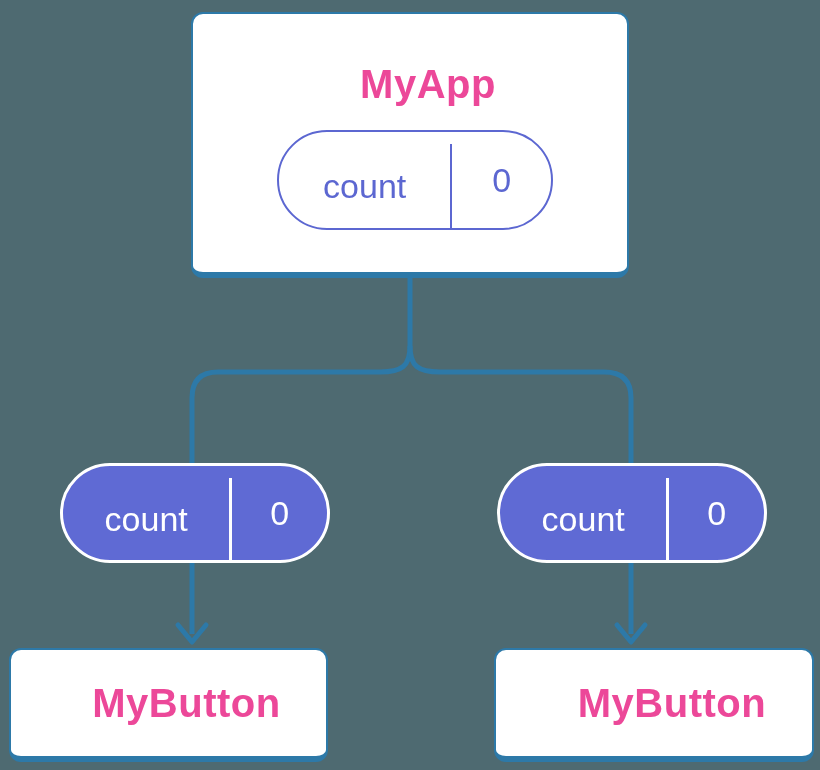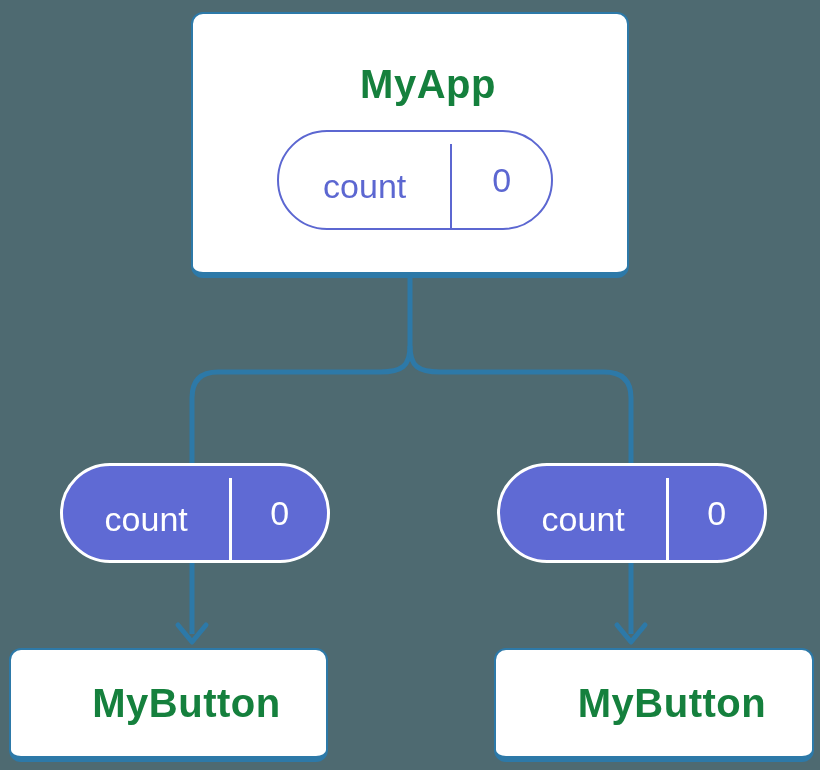--- a/index.html
+++ b/index.html
@@ -36,21 +36,21 @@
     left: 9px; top: 648px;
     width: 319px; height: 114px;
     display: flex; align-items: center; justify-content: center;
   }
   .node-box.child-right {
     left: 494px; top: 648px;
     width: 320px; height: 114px;
     display: flex; align-items: center; justify-content: center;
   }
   .node-title {
-    color: #15803d;
+    color: #ec4899;
     font-size: 40px;
     font-weight: 700;
     letter-spacing: 0.5px;
     text-align: center;
     margin-left: 36px;
   }
   .root .node-title {
     position: absolute;
     top: 48px; left: 0; right: 0;
   }

